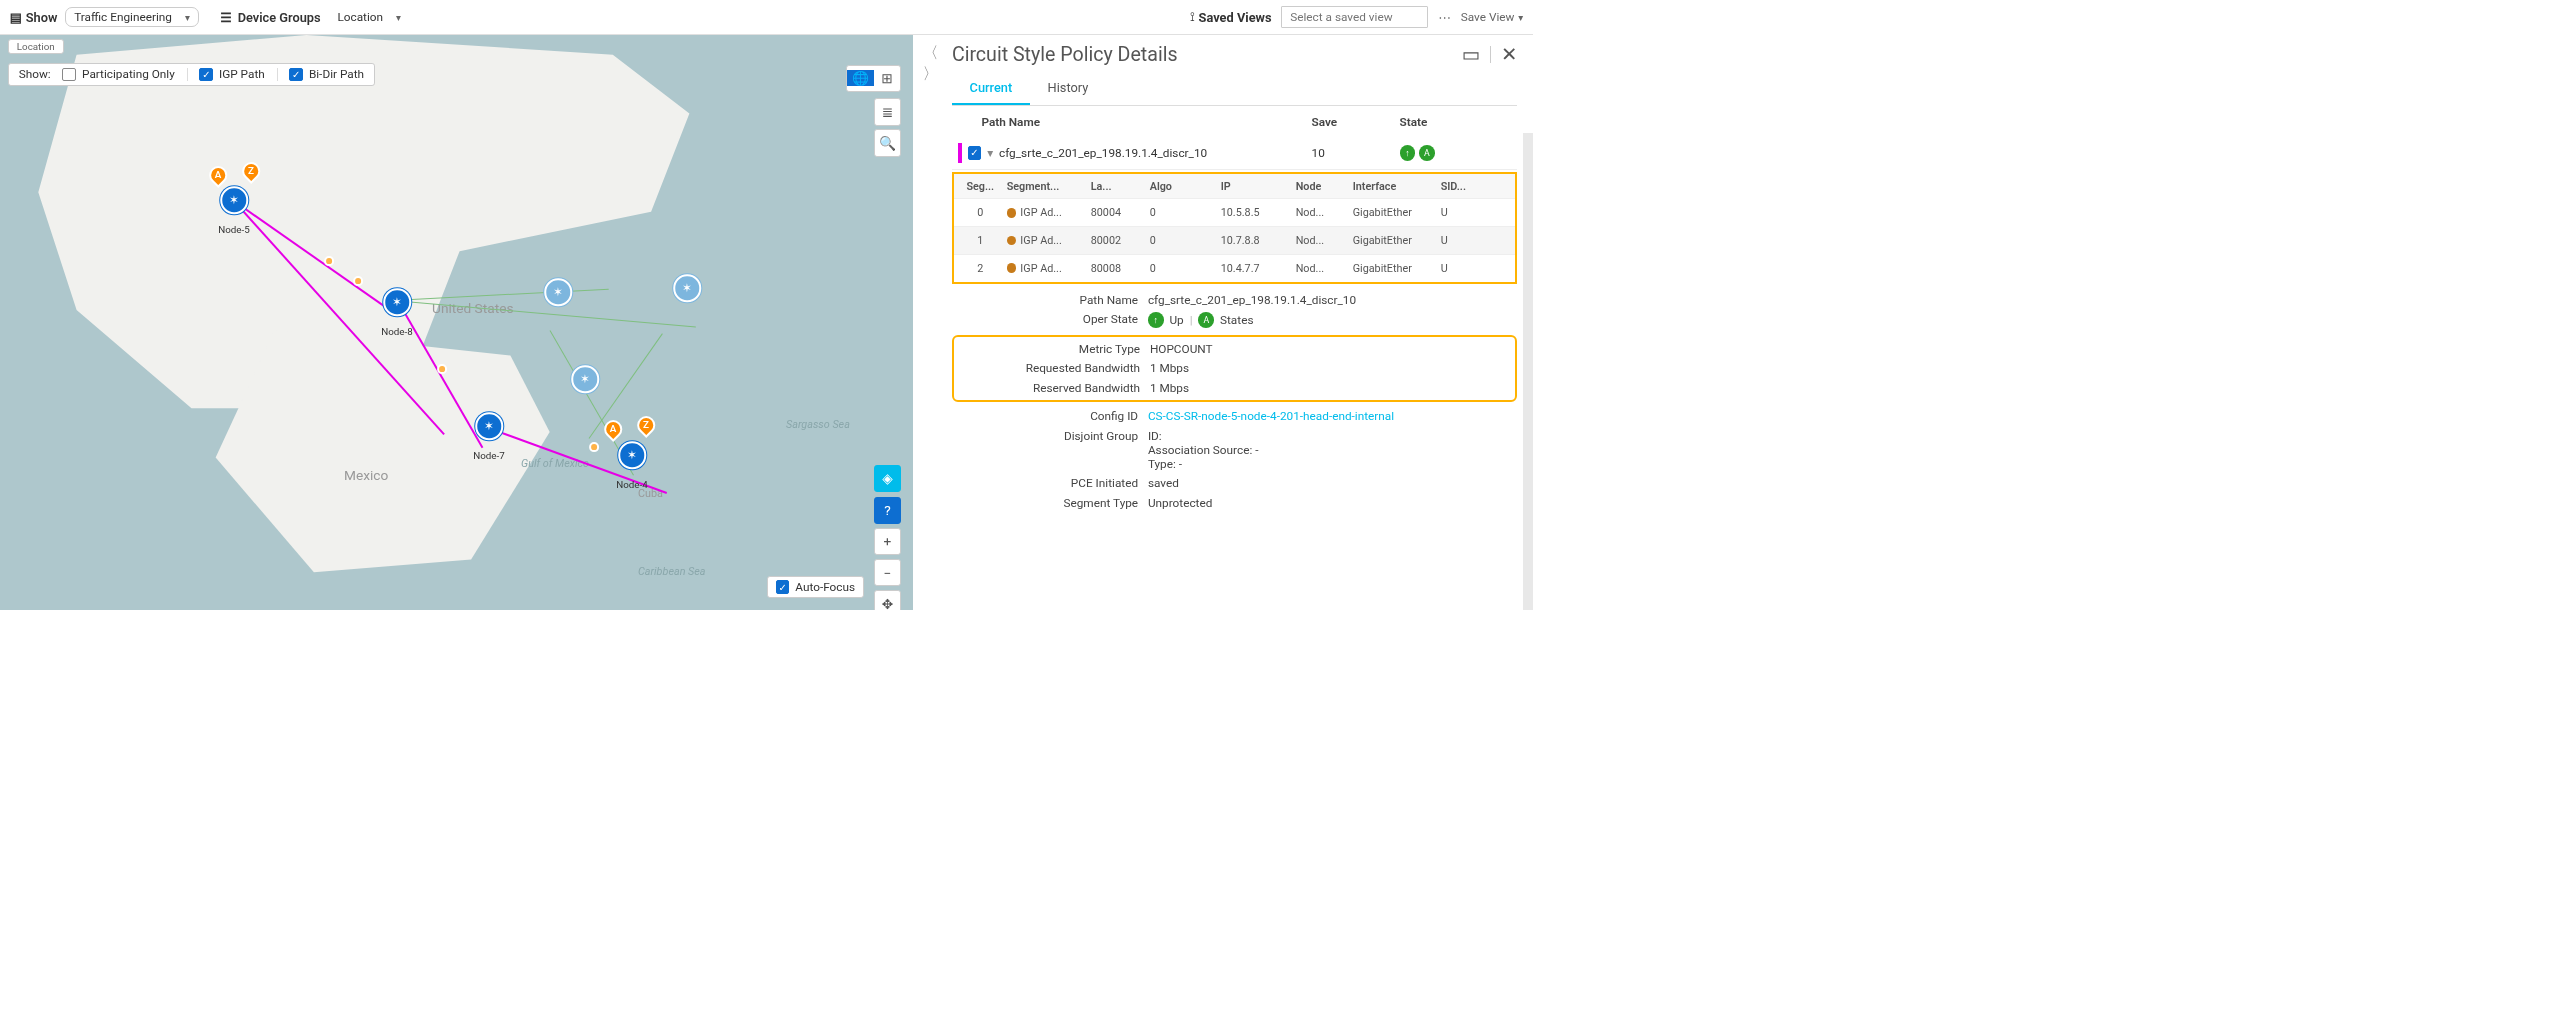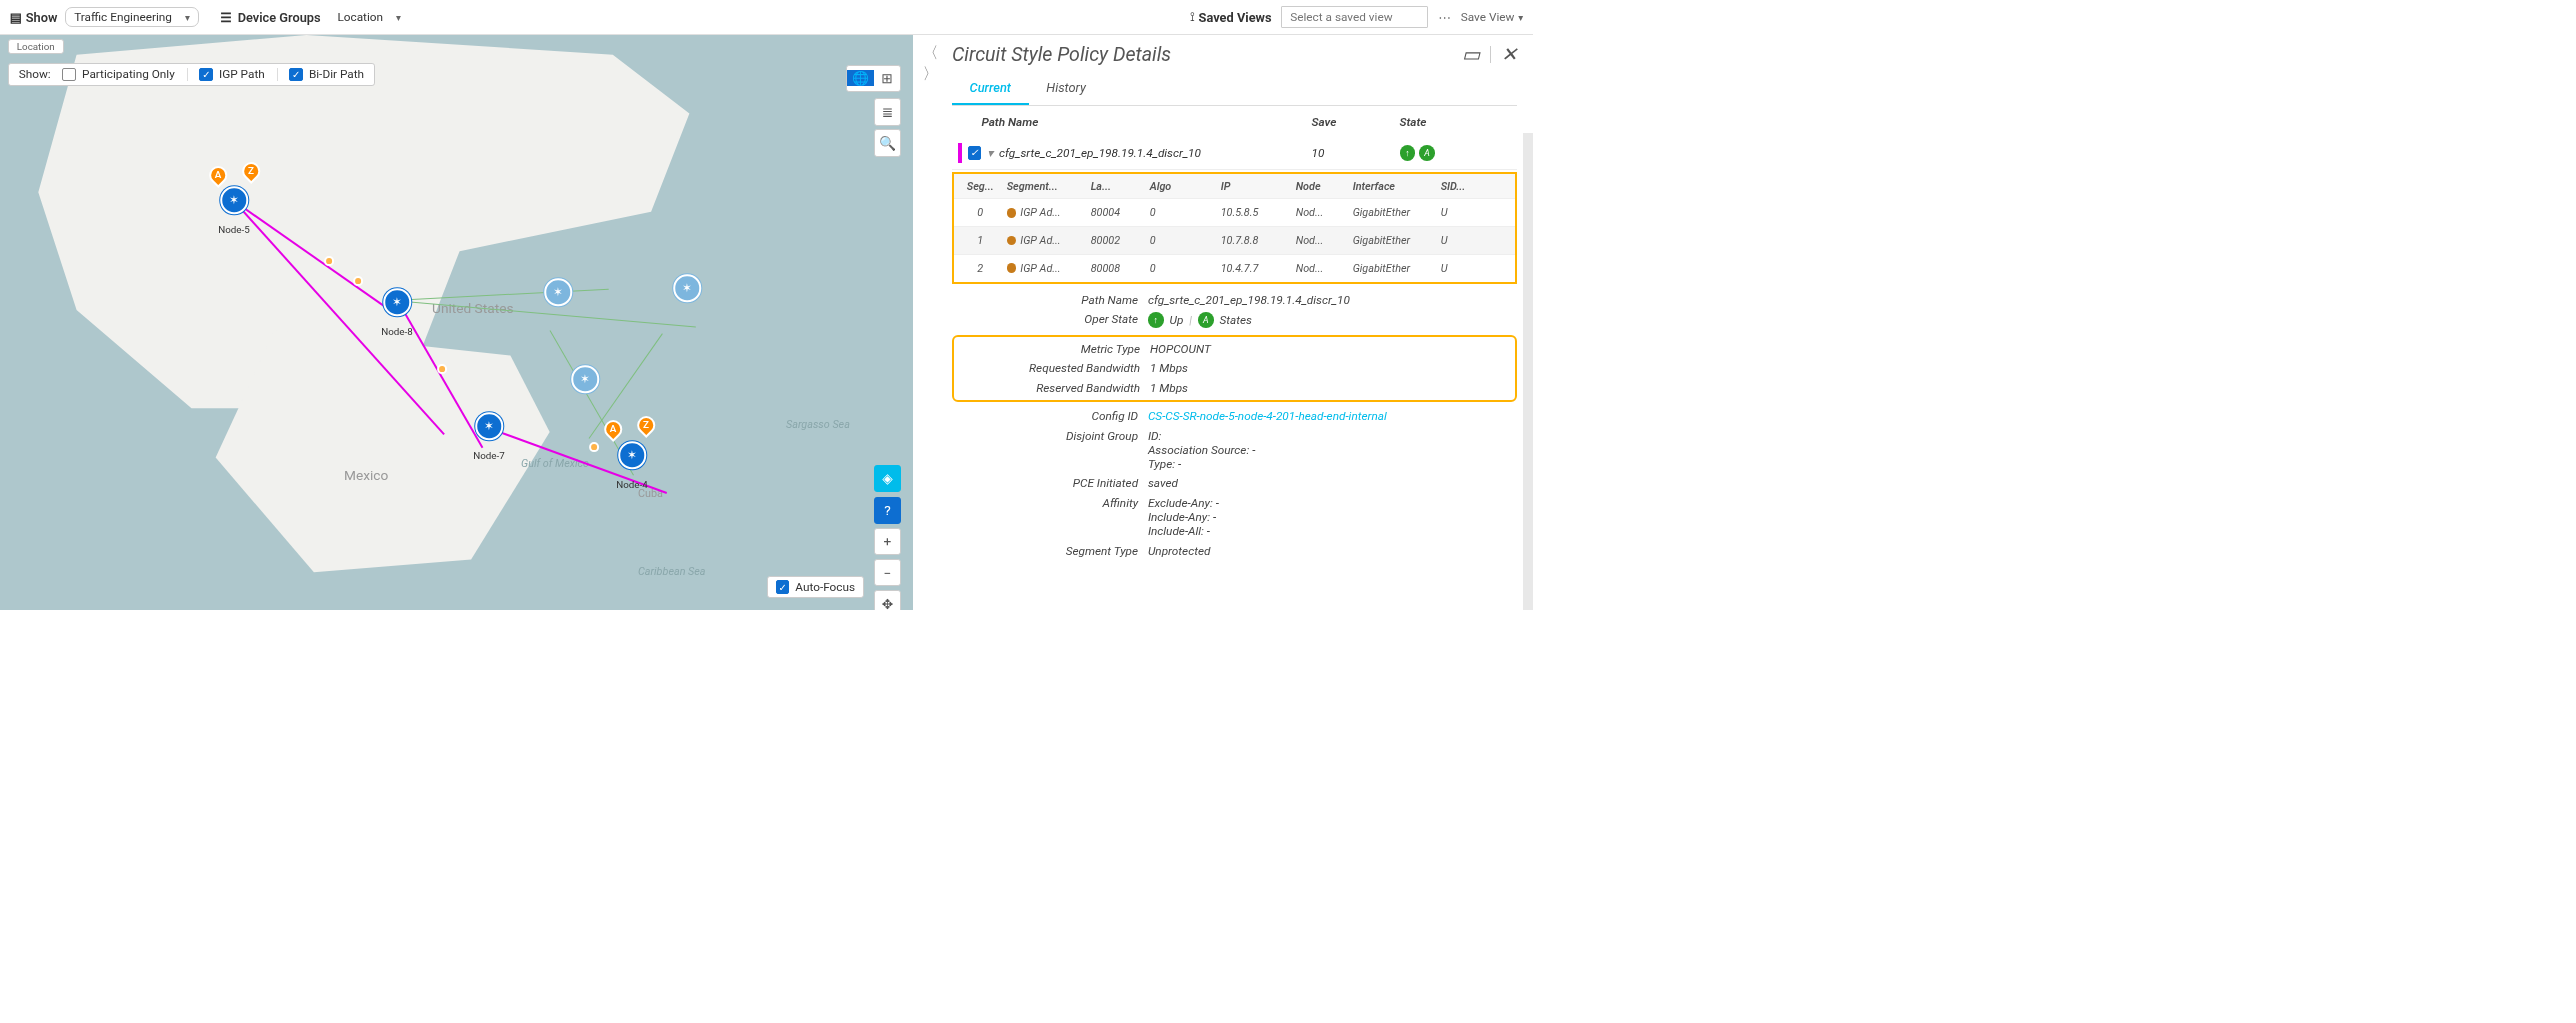--- a/index.html
+++ b/index.html
@@ -48,21 +48,21 @@
   .map-ctrl { position:absolute; right:11.8px; background:#fff; border:1px solid #ccc; border-radius:2.9px; display:flex; align-items:center; justify-content:center; font-size:13.7px; color:#555; cursor:pointer;}
   .map-ctrl.square { width:27.5px; height:27.5px; }
   .map-ctrl.pill { width:55px; height:27.5px; display:flex; }
   .map-ctrl.pill .half{ flex:1; display:flex;align-items:center;justify-content:center;}
   .map-ctrl.pill .half.active{ background:#0d6ed1;color:#fff;}
   .auto-focus { position:absolute; right:49px; bottom:11.8px; background:#fff; border:1px solid #ccc; border-radius:2.9px; padding:2.9px 7.9px; font-size:11.8px; display:flex; align-items:center; gap:5.9px; }
 
   
   .details { flex:1; display:flex; position:relative; }
   .details-left-ctrl { width:35px; display:flex; flex-direction:column; align-items:center; padding-top:7.9px; color:#888;}
-  .details-main { flex:1; padding: 0 15.7px 0 3.9px; overflow:hidden;font-style:italic; }
+  .details-main { flex:1; padding: 0 15.7px 0 3.9px; overflow:hidden; }
   .details-title { font-size:19.6px; color:#555; font-weight:400; margin:7.9px 0 5.9px; display:flex; align-items:center; }
   .close-x { margin-left:auto; display:flex; align-items:center; gap:9.8px; color:#555; }
   .close-x .sep{ width:1px;height:17.7px;background:#ccc;}
   .tabs { display:flex; gap:0; border-bottom:1px solid #ddd; margin-top:3.9px; }
   .tab { padding:7.9px 17.7px; font-size:12.8px; color:#555; cursor:pointer;}
   .tab.active { color:#00bceb; border-bottom:2.9px solid #00bceb; font-weight:500;}
   .path-header { display:flex; padding:9.8px 9.8px 7.9px 29.5px; font-size:11.8px; font-weight:600; color:#444;}
   .path-header .c1{flex:1;} .path-header .c2{width:88px;} .path-header .c3{width:108px;}
   .path-row { display:flex; align-items:center; padding:5.9px 9.8px 5.9px 5.9px; font-size:11.8px; border-bottom:1px solid #eee; }
   .path-row .stripe{ width:3.9px; height:19.6px; background:#e600e6; margin-right:5.9px;}
@@ -371,28 +371,20 @@
           <div>ID:</div>
           <div>Association Source: -</div>
           <div>Type: -</div>
         </div>
       </div>
       <div class="kv">
           <div class="k">PCE Initiated</div>
           <div class="v">saved</div>
         </div>
       <div class="kv">
-          <div class="k">Affinity</div>
-        <div class="v">
-          <div>Exclude-Any: -</div>
-          <div>Include-Any: -</div>
-          <div>Include-All: -</div>
-        </div>
-      </div>
-      <div class="kv">
           <div class="k">Segment Type</div>
           <div class="v">Unprotected</div>
         </div>
     </div>
     <div class="scroll-edge"></div>
   </div>
 </div>
 
 
 </body></html>

